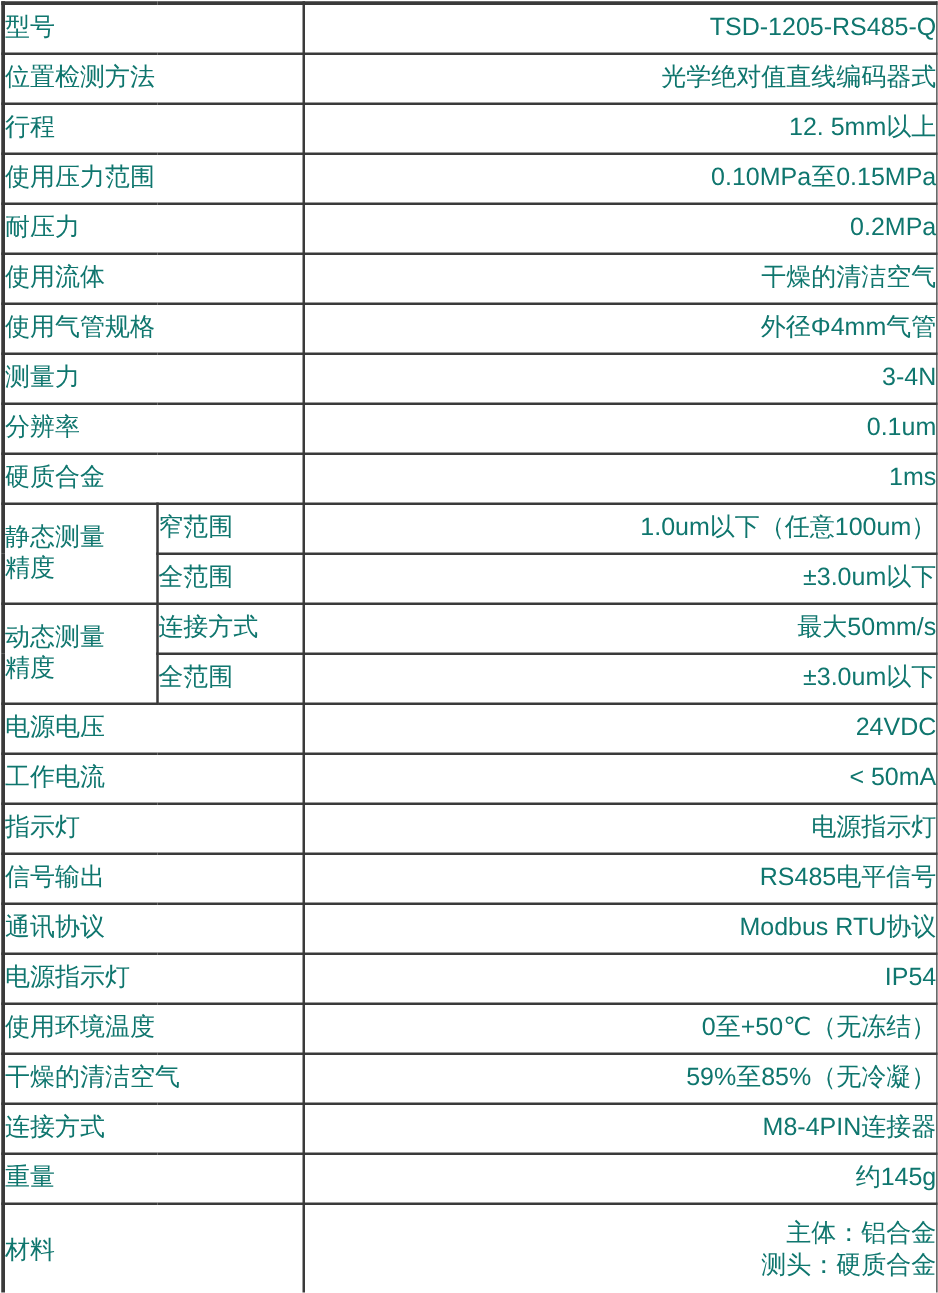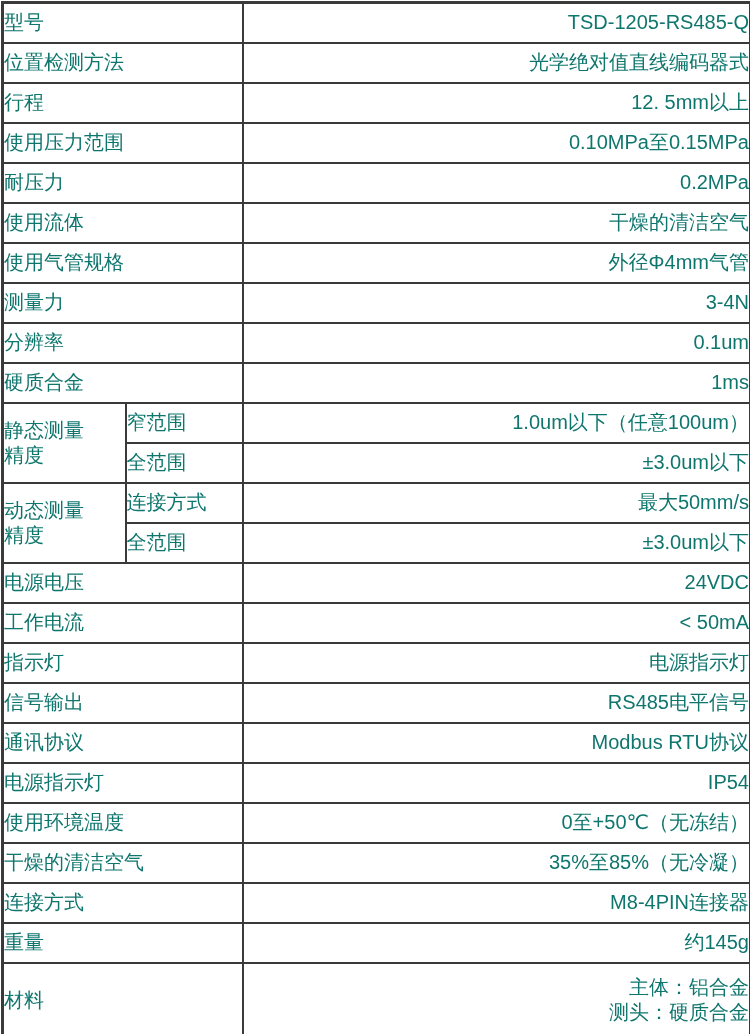--- a/index.html
+++ b/index.html
@@ -153,21 +153,21 @@
       <tr class="row">
         <td class="label" colspan="2">电源指示灯</td>
         <td class="value">IP54</td>
       </tr>
       <tr class="row">
         <td class="label" colspan="2">使用环境温度</td>
         <td class="value">0至+50℃（无冻结）</td>
       </tr>
       <tr class="row">
         <td class="label" colspan="2">干燥的清洁空气</td>
-        <td class="value">35%至85%（无冷凝）</td>
+        <td class="value">59%至85%（无冷凝）</td>
       </tr>
       <tr class="row">
         <td class="label" colspan="2">连接方式</td>
         <td class="value">M8-4PIN连接器</td>
       </tr>
       <tr class="row">
         <td class="label" colspan="2">重量</td>
         <td class="value">约145g</td>
       </tr>
       <tr class="row-tall">

